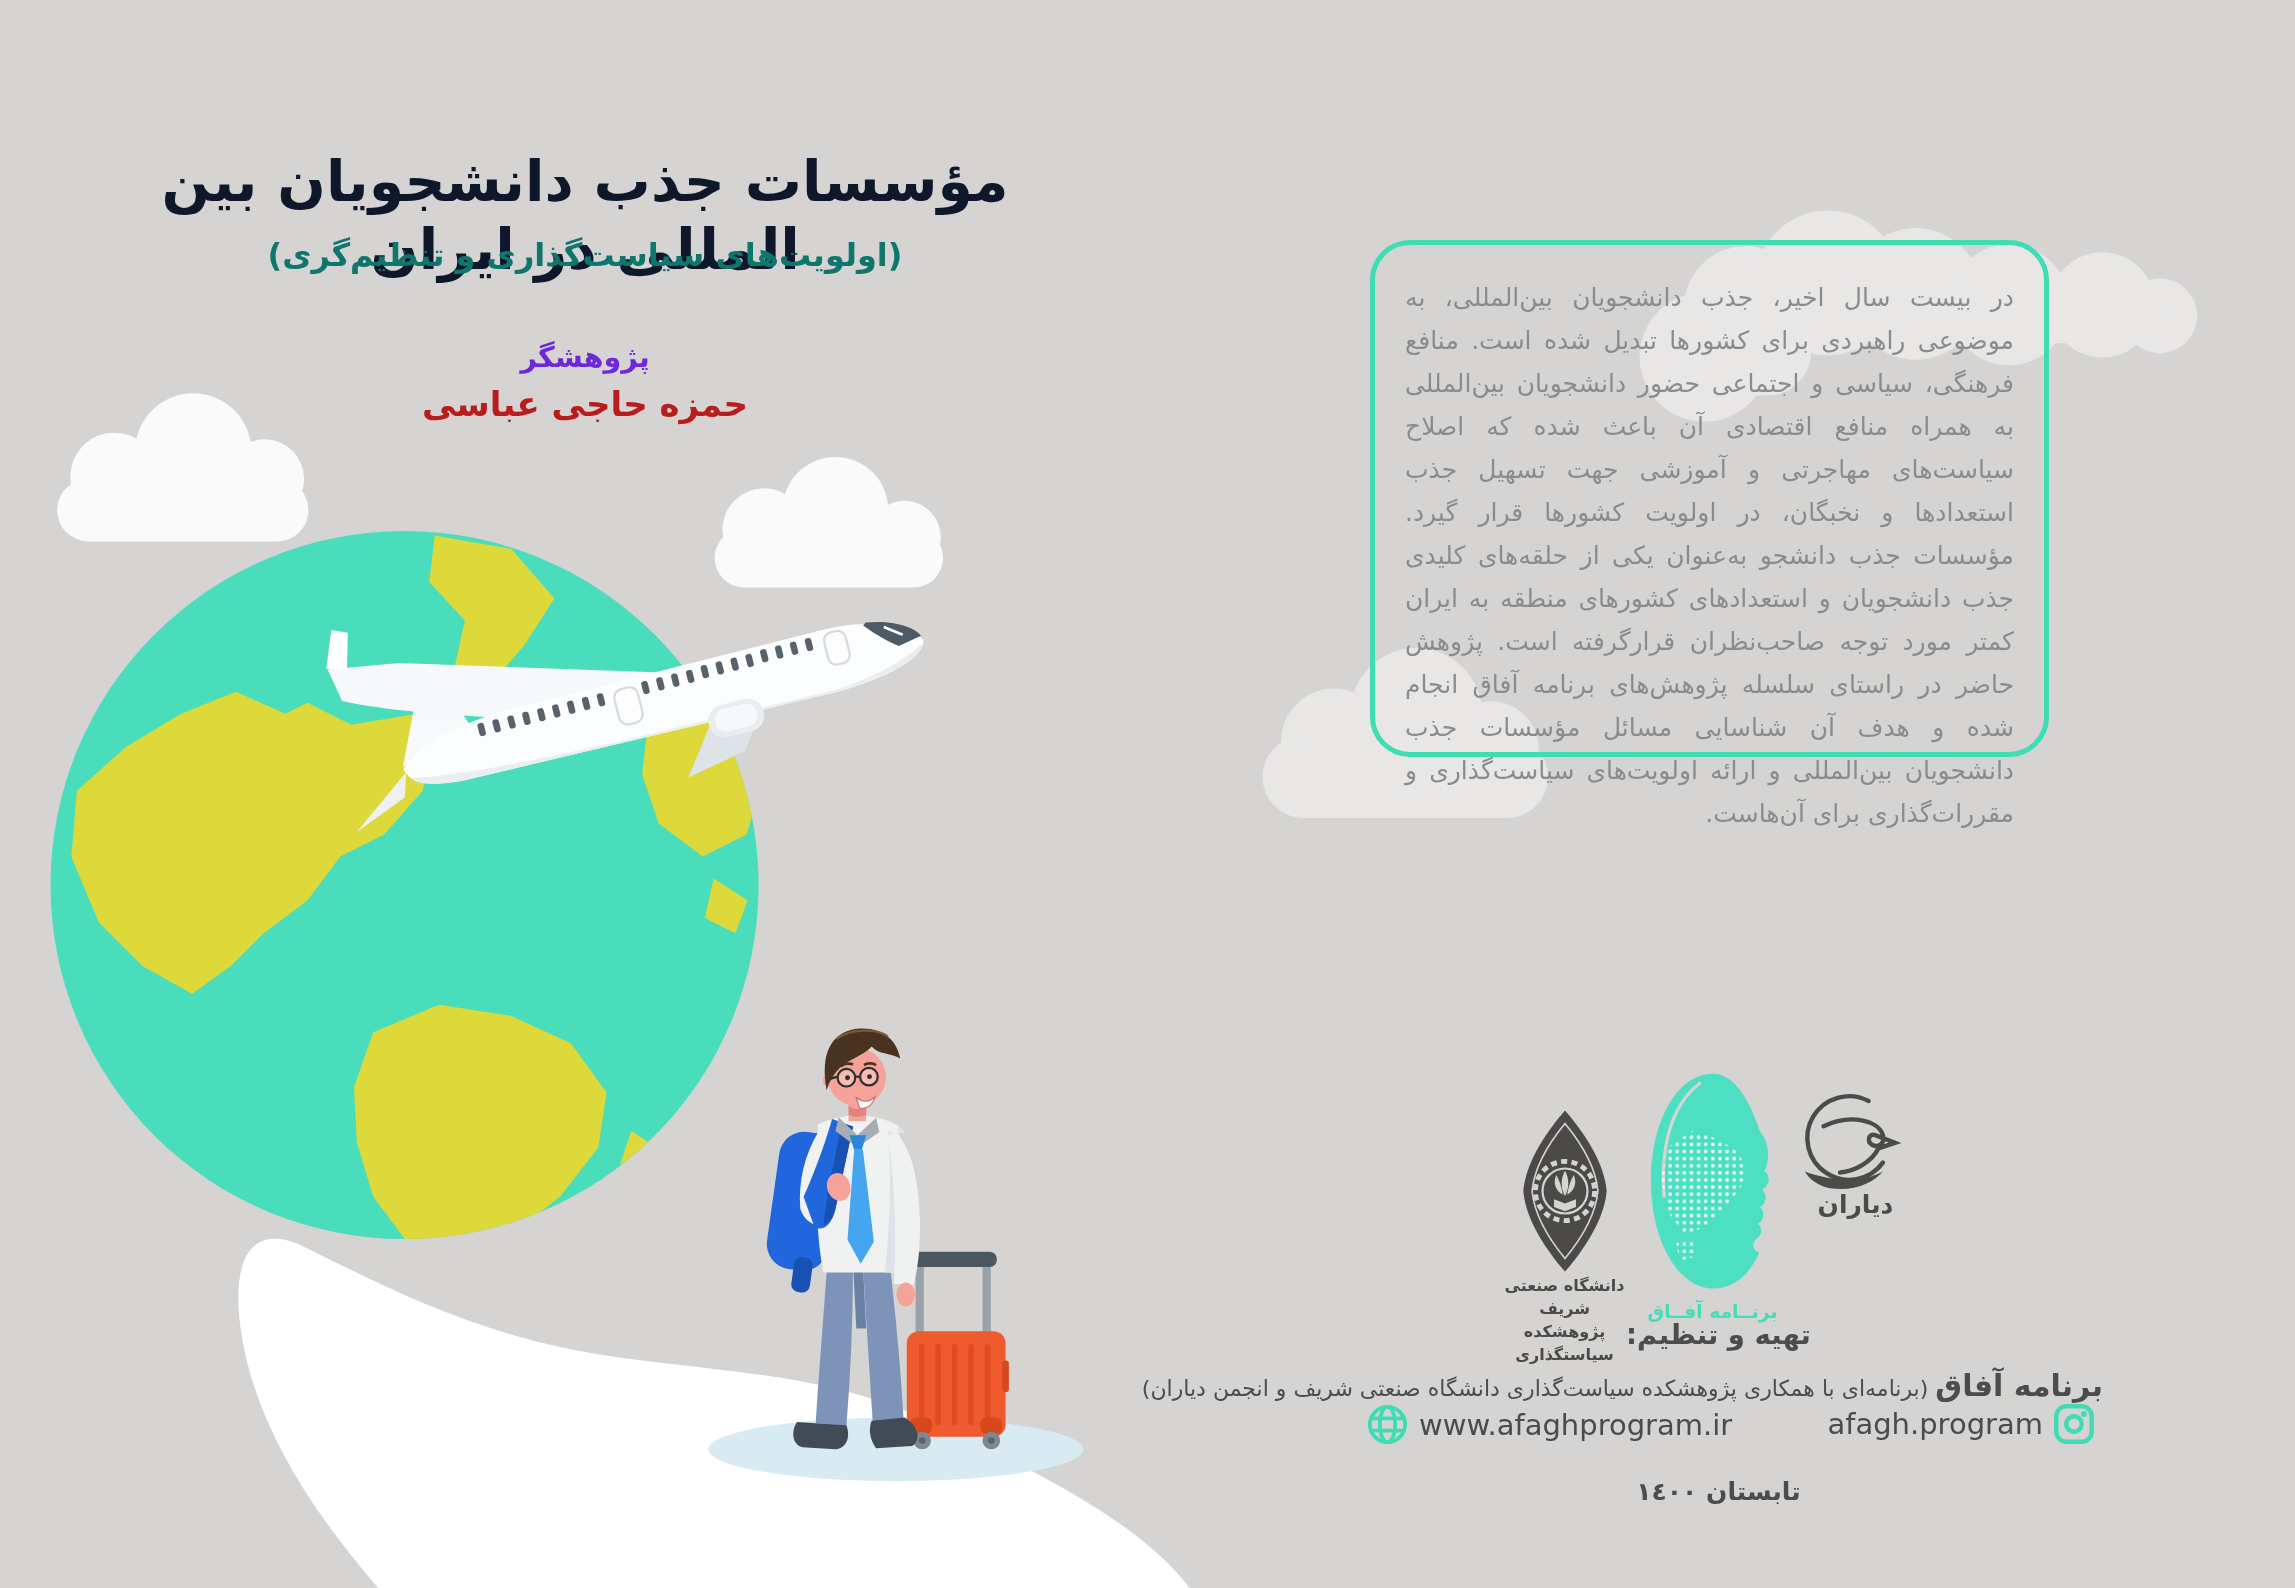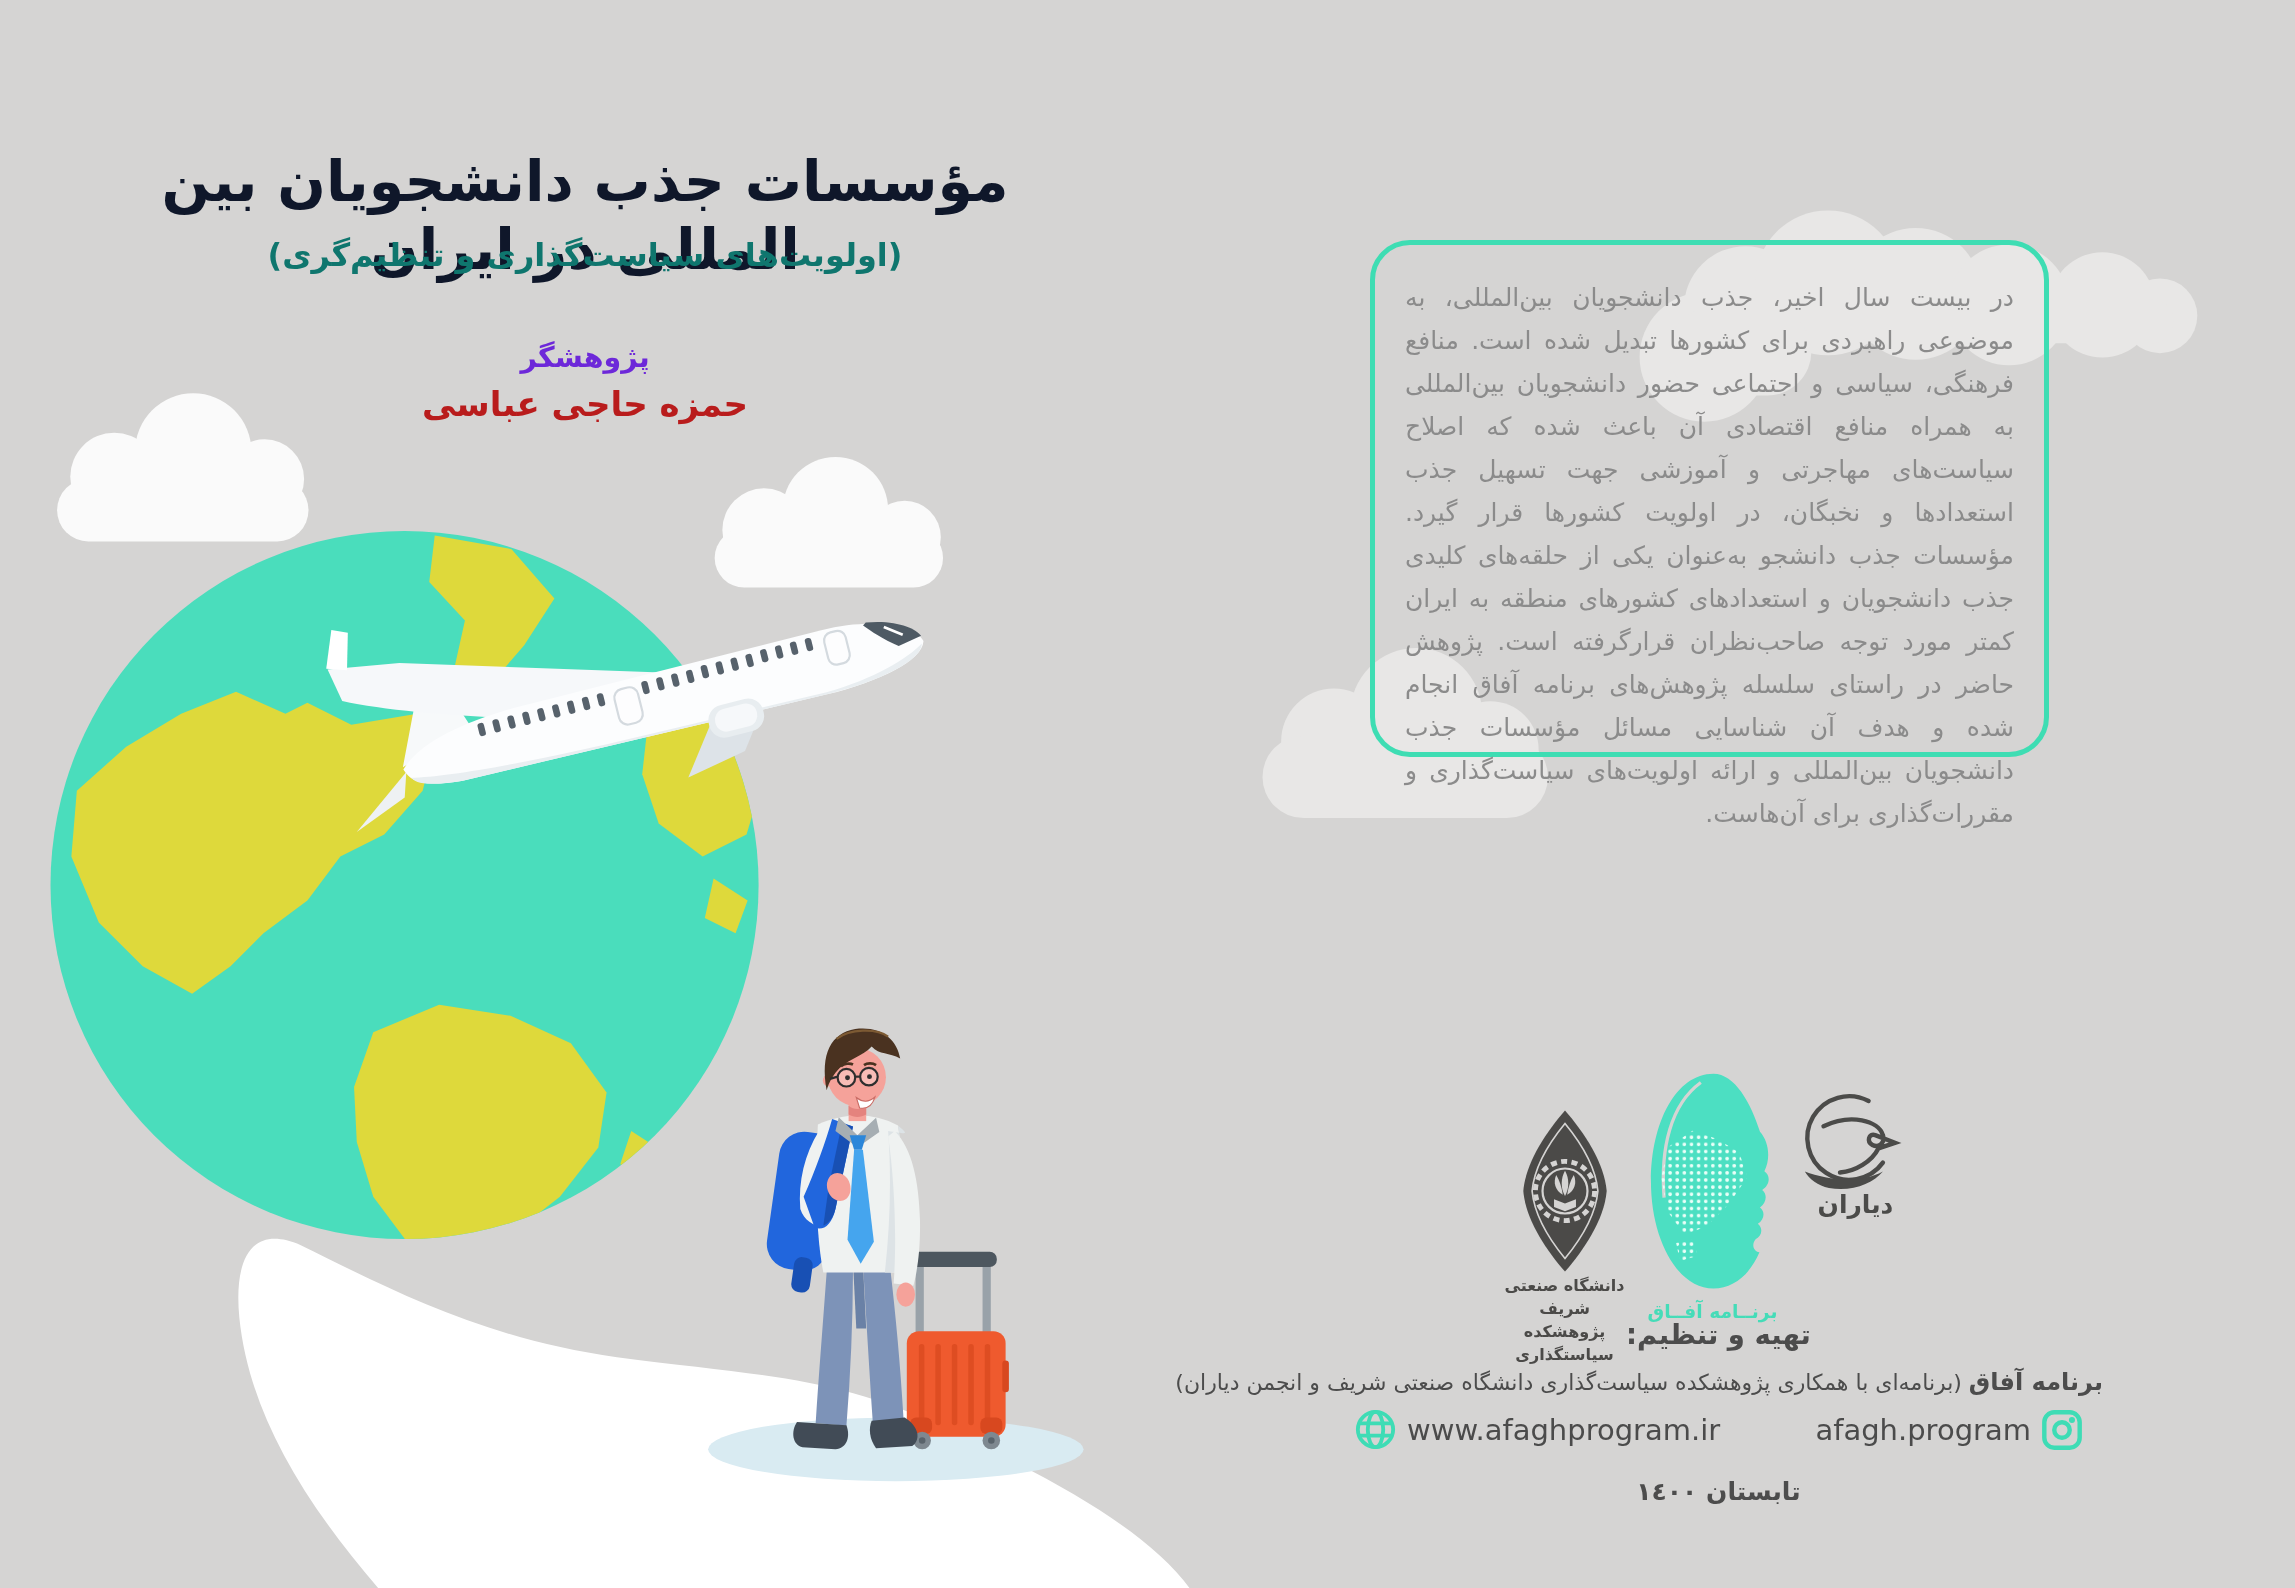--- a/index.html
+++ b/index.html
@@ -32,23 +32,23 @@
   }
   
   .logo-caption{position:absolute;text-align:center;font-weight:700;}
   .cap-sharif{left:1482px;top:1274px;width:165px;font-size:16px;line-height:23px;color:#4b4a48;text-align:center;}
   .cap-afagh{left:1644px;top:1301px;width:137px;font-size:18.7px;color:#45dcబ8;color:#45dcb8;letter-spacing:1.1px;}
   .cap-diaran{left:1806px;top:1190px;width:99px;font-size:25px;color:#4b4b49;}
   
   .footer{position:absolute;left:1334px;top:0;width:769px;text-align:center;color:#4c4c4c;}
   .prepared{position:absolute;top:1318px;left:0;width:100%;font-size:27.5px;font-weight:700;text-align:center;}
   .credit{position:absolute;top:1368px;left:0;width:100%;font-size:22px;white-space:nowrap;}
-  .credit b{font-size:24px;font-weight:700;}
-  .links-row{position:absolute;top:1403px;left:0;width:100%;height:53px;
-    display:flex;flex-direction:row-reverse;justify-content:space-between;align-items:center;
+  .credit b{font-size:30px;font-weight:700;}
+  .links-row{position:absolute;top:1403px;left:12px;width:100%;height:53px;
+    display:flex;flex-direction:row-reverse;justify-content:space-between;align-items:flex-start;
     padding:0 20px;box-sizing:border-box;}
   .link-group{display:flex;align-items:center;gap:10px;direction:ltr;}
   .link-text{font-size:29px;color:#4b4b4b;font-weight:500;}
   .date-line{position:absolute;top:1477px;left:0;width:100%;font-size:25px;font-weight:700;}
 </style>
 </head>
 <body>
 
 <div class="stage">
 

